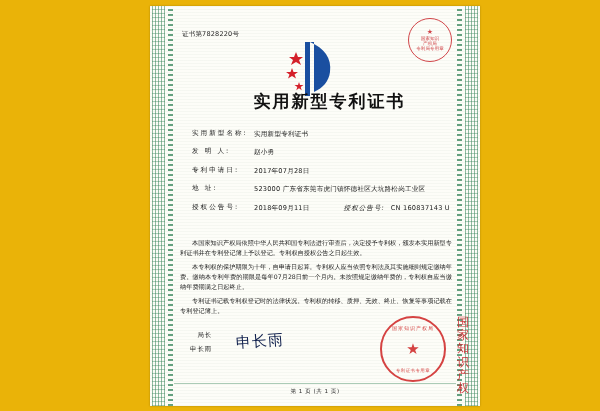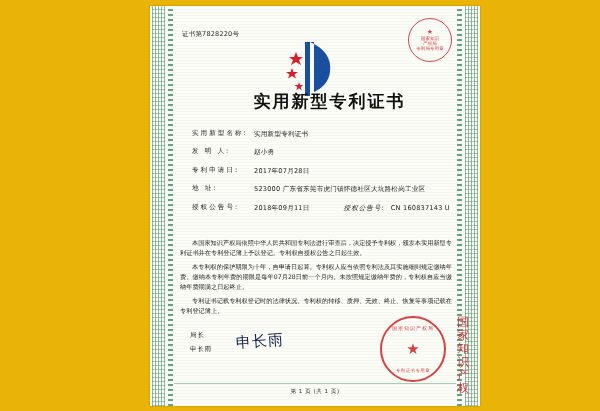--- a/index.html
+++ b/index.html
@@ -201,20 +201,21 @@
 
   
   #sign-block {
     position: absolute;
     left: 40px;
     top: 322px;
     font-size: 6.4px;
     color: #1b1b1b;
     line-height: 2.2;
     letter-spacing: 1px;
+    text-align: right;
   }
   #signature {
     position: absolute;
     left: 86px;
     top: 326px;
     font-family: "DejaVu Serif", "Liberation Serif", serif;
     font-size: 15px;
     color: #10204d;
     transform: rotate(-4deg);
     letter-spacing: 1px;

